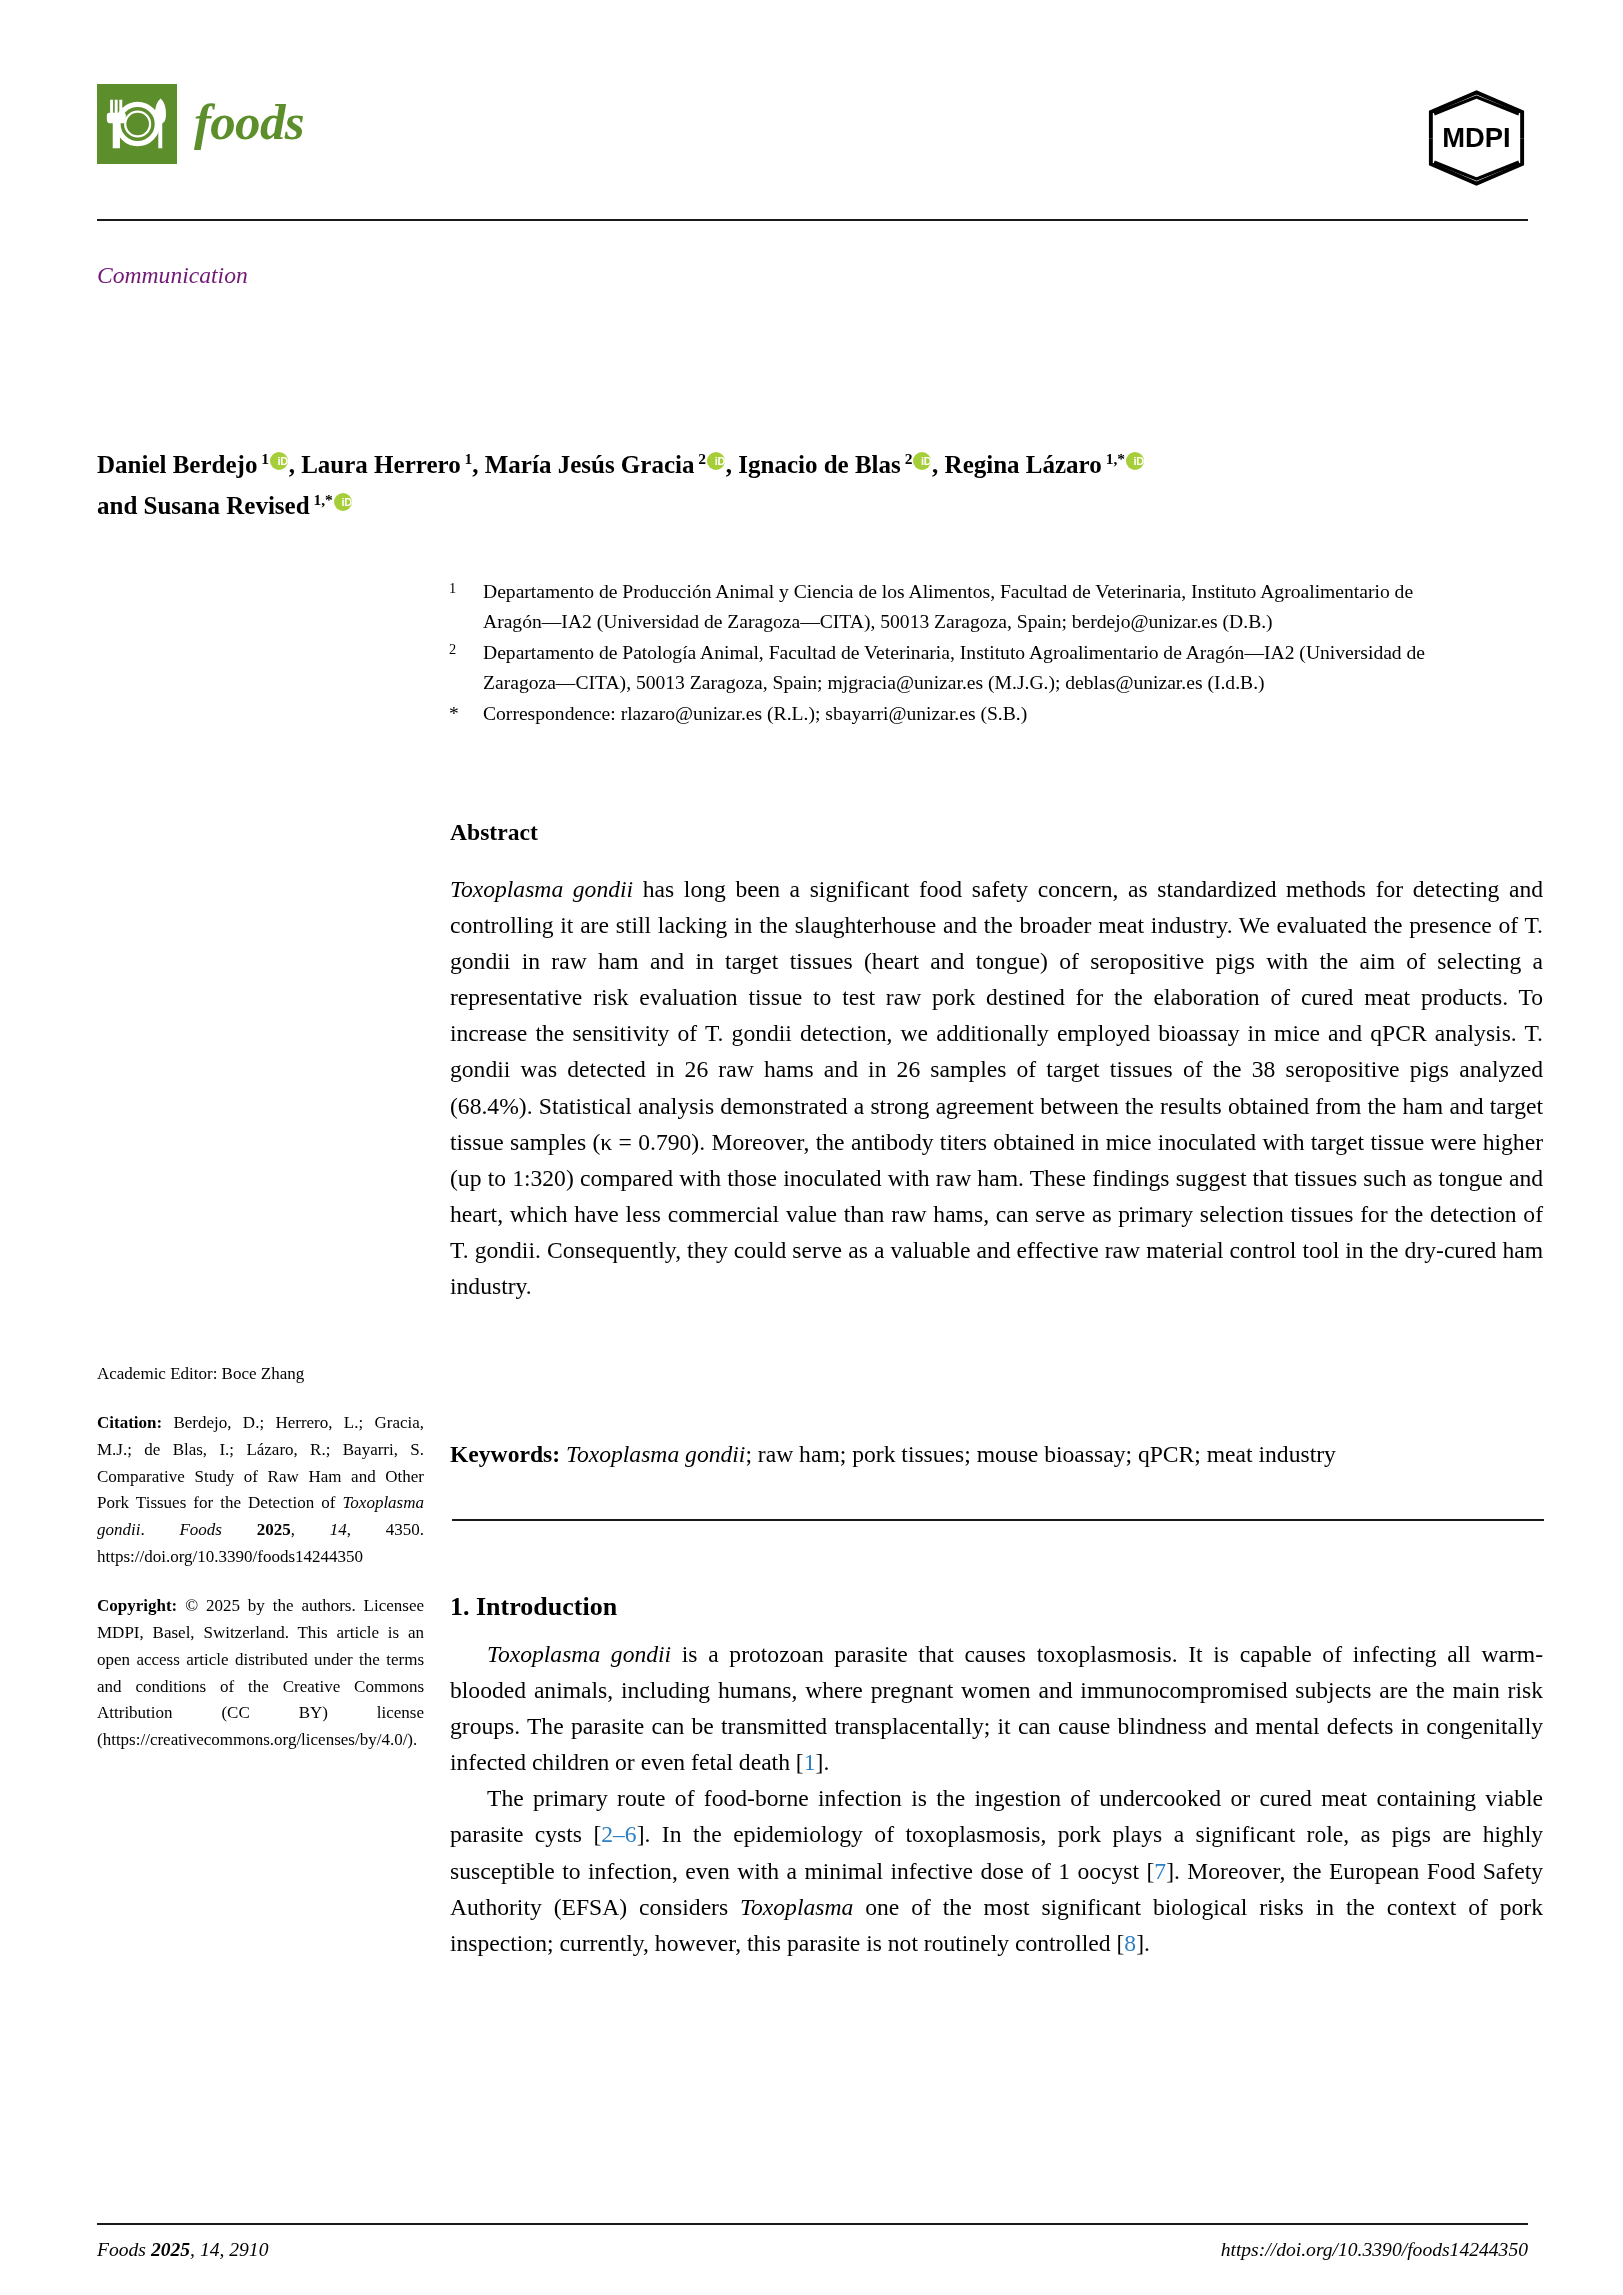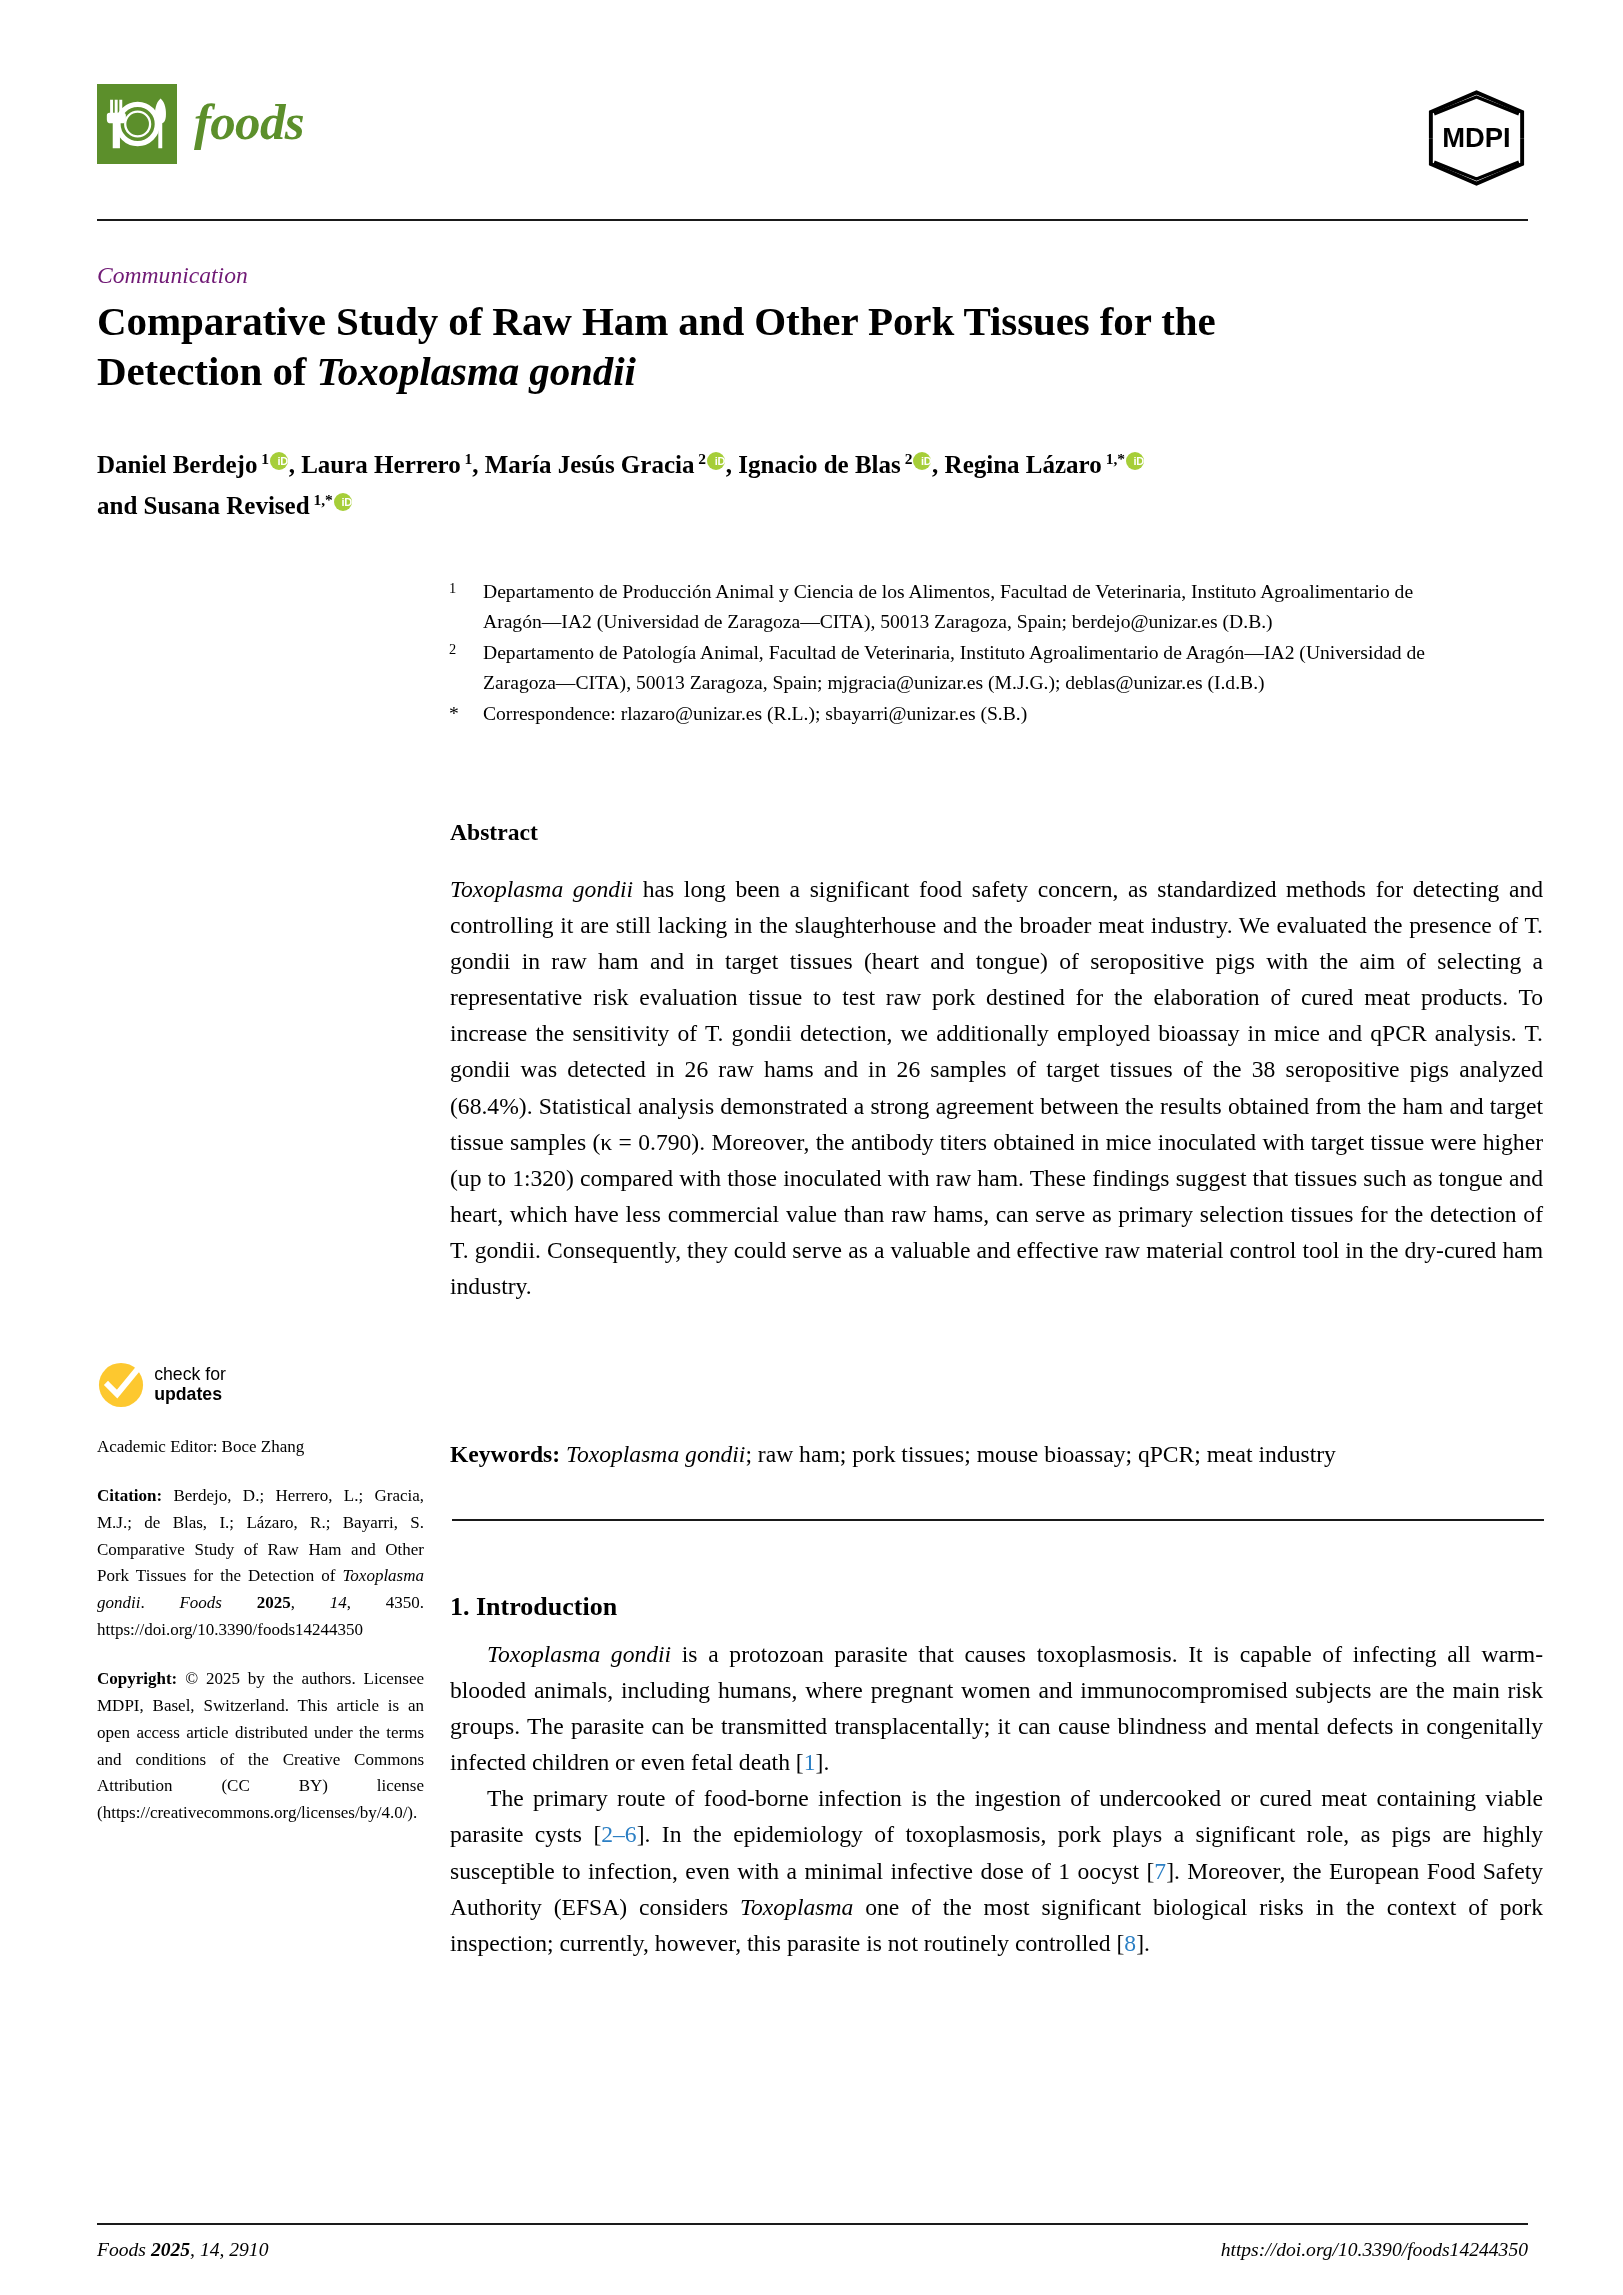--- a/index.html
+++ b/index.html
@@ -301,24 +301,20 @@
         <rect x="18" y="58" width="122" height="36" fill="#fff"></rect>
         <text x="79" y="89" text-anchor="middle" font-family="Liberation Sans, sans-serif" font-size="42" font-weight="700" fill="#000">MDPI</text>
       </svg>
     </div>
   </div>
 
   <div class="rule-top"></div>
 
   <div class="article-type">Communication</div>
 
-  <div class="title">
-    <span>Comparative Study of Raw Ham and Other Pork Tissues for the</span><br>
-    <span>Detection of </span><i>Toxoplasma gondii</i>
-  </div>
 
   <div class="authors">
     <span>Daniel Berdejo</span><span class="sup">&nbsp;1</span><span class="orcid">iD</span>,
     <span>Laura Herrero</span><span class="sup">&nbsp;1</span>,
     <span>María Jesús Gracia</span><span class="sup">&nbsp;2</span><span class="orcid">iD</span>,
     <span>Ignacio de Blas</span><span class="sup">&nbsp;2</span><span class="orcid">iD</span>,
     <span>Regina Lázaro</span><span class="sup">&nbsp;1,*</span><span class="orcid">iD</span><br>
     and <span>Susana Revised</span><span class="sup">&nbsp;1,*</span><span class="orcid">iD</span>
   </div>
 
@@ -344,30 +340,20 @@
 
   <div class="keywords">
     <b>Keywords:</b>
     <i>Toxoplasma gondii</i><span>; raw ham; pork tissues; mouse bioassay; qPCR; meat industry</span>
   </div>
 
   <div class="rule-mid"></div>
 
   <div class="sidebar">
 
-    <div class="checkmark-badge">
-      <svg viewBox="0 0 74 74" width="48" height="48" aria-hidden="true">
-        <circle cx="37" cy="37" r="34" fill="#fdc82f"></circle>
-        <path d="M17 37 L31 51 L63 12" fill="none" stroke="#ffffff" stroke-width="9" stroke-linecap="square"></path>
-      </svg>
-      <div class="cfu-text">
-        <span class="l1">check for</span>
-        <span class="l2">updates</span>
-      </div>
-    </div>
 
     <div class="sb-line">Academic Editor: Boce Zhang</div>
 
 
     <div class="sb-block">
       <b>Citation:</b>
       <span>Berdejo, D.; Herrero, L.; Gracia, M.J.; de Blas, I.; Lázaro, R.; Bayarri, S. Comparative Study of Raw Ham and Other Pork Tissues for the Detection of </span><i>Toxoplasma gondii</i>.
       <i>Foods</i>
       <b>2025</b>,
       <i>14</i>,

